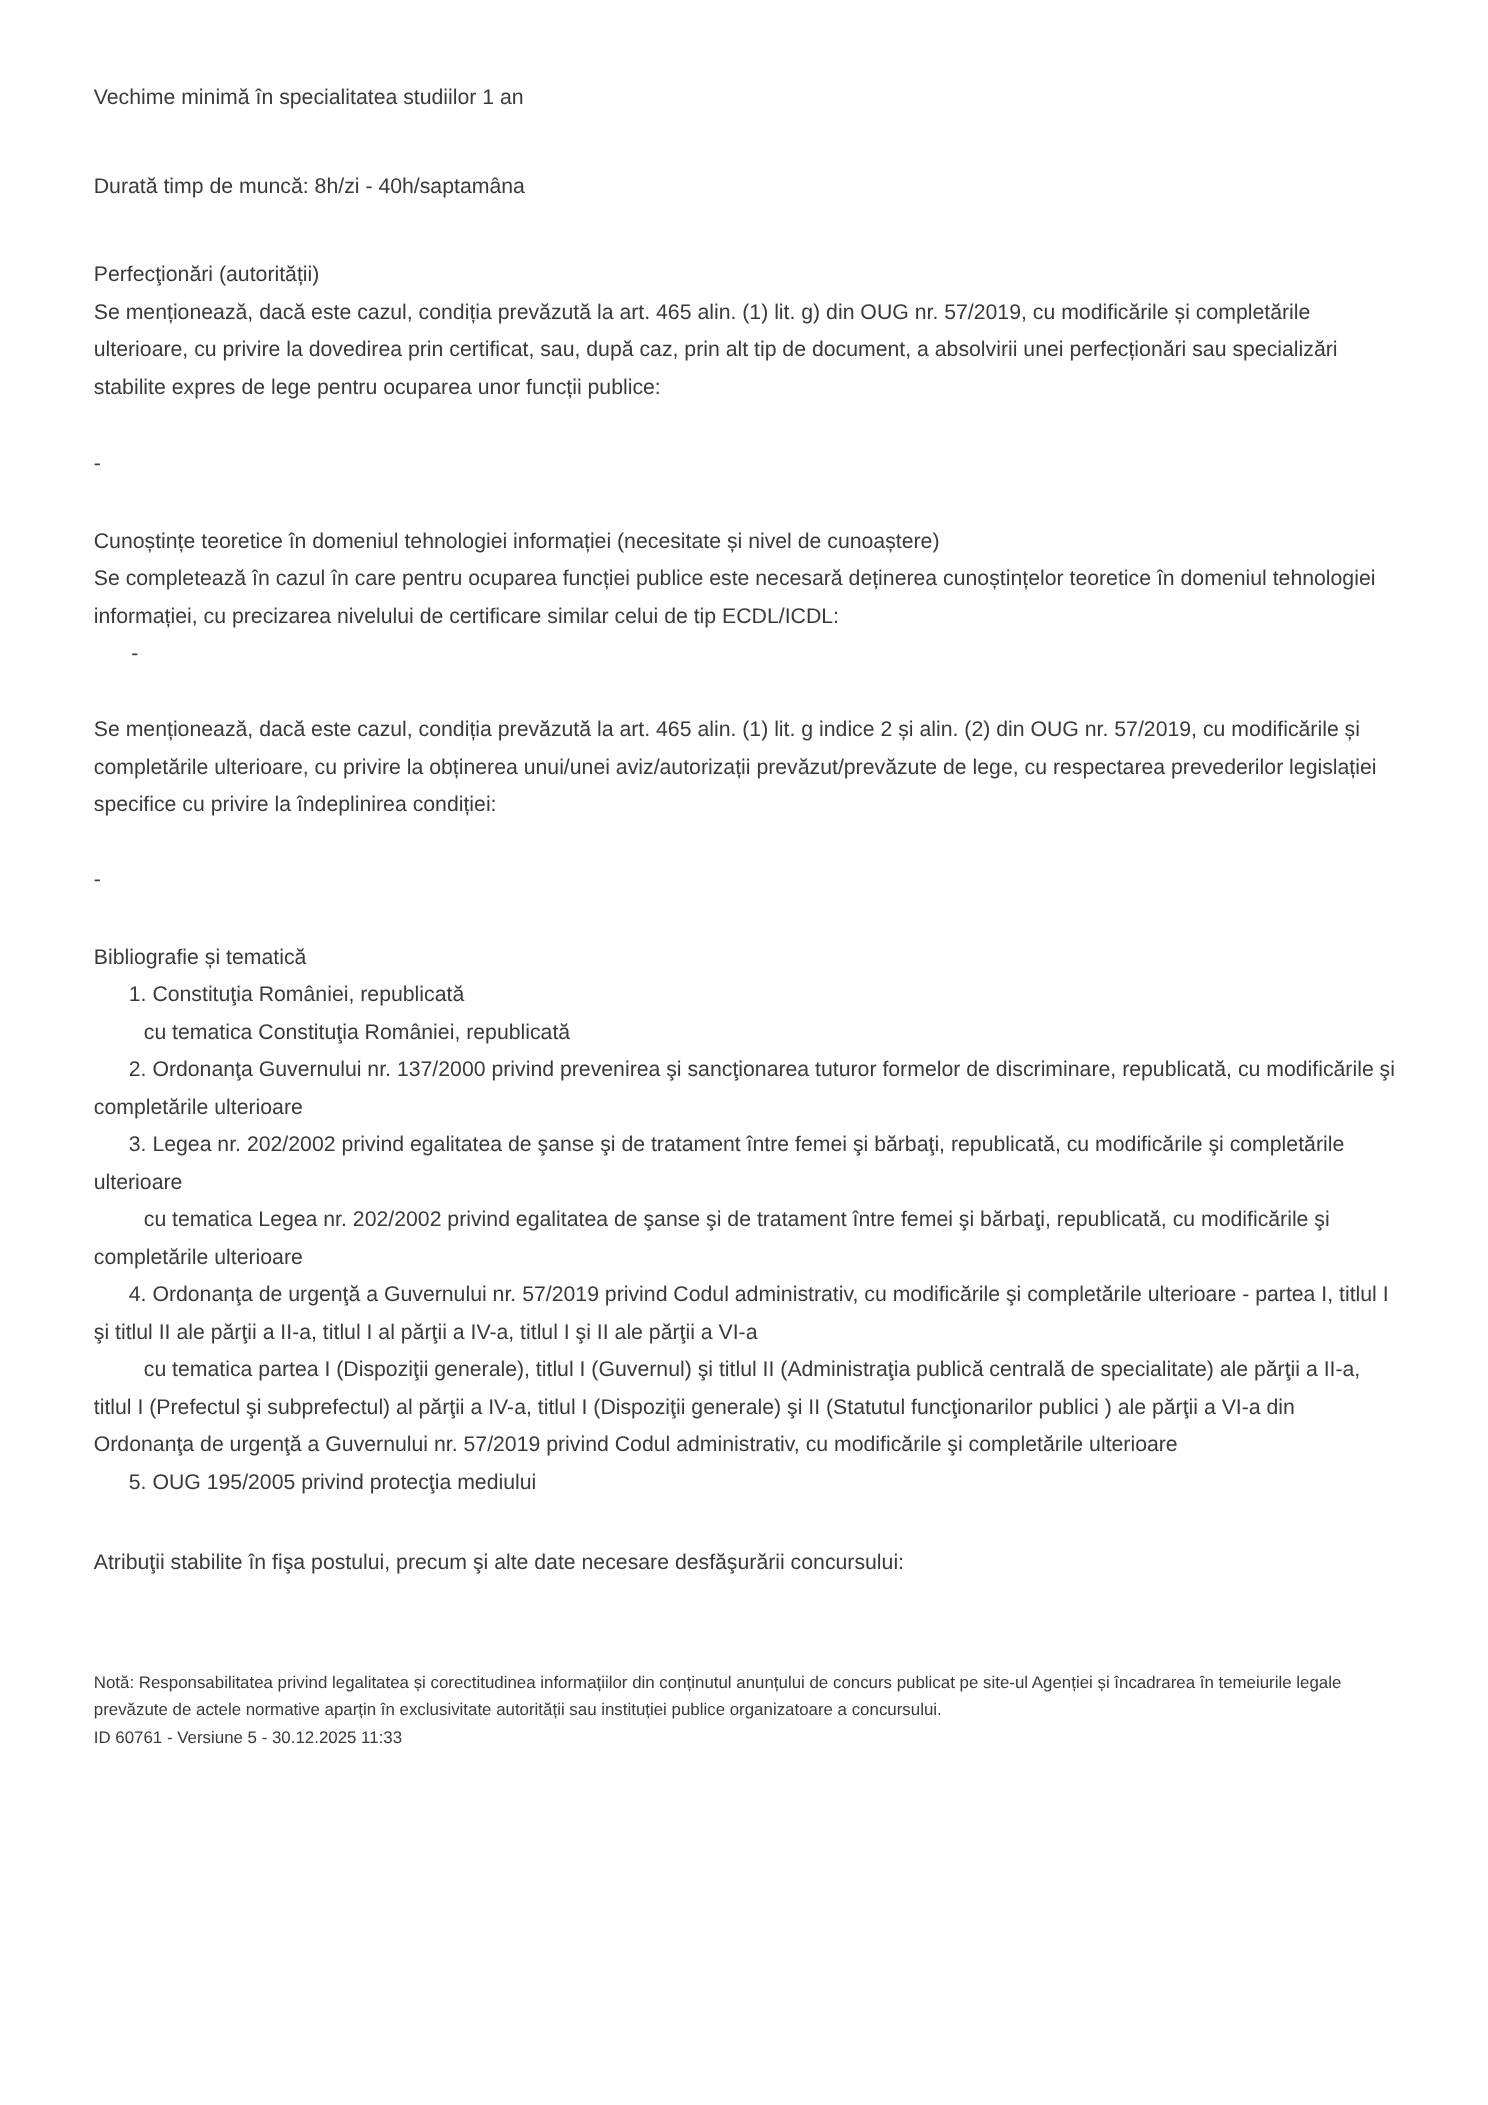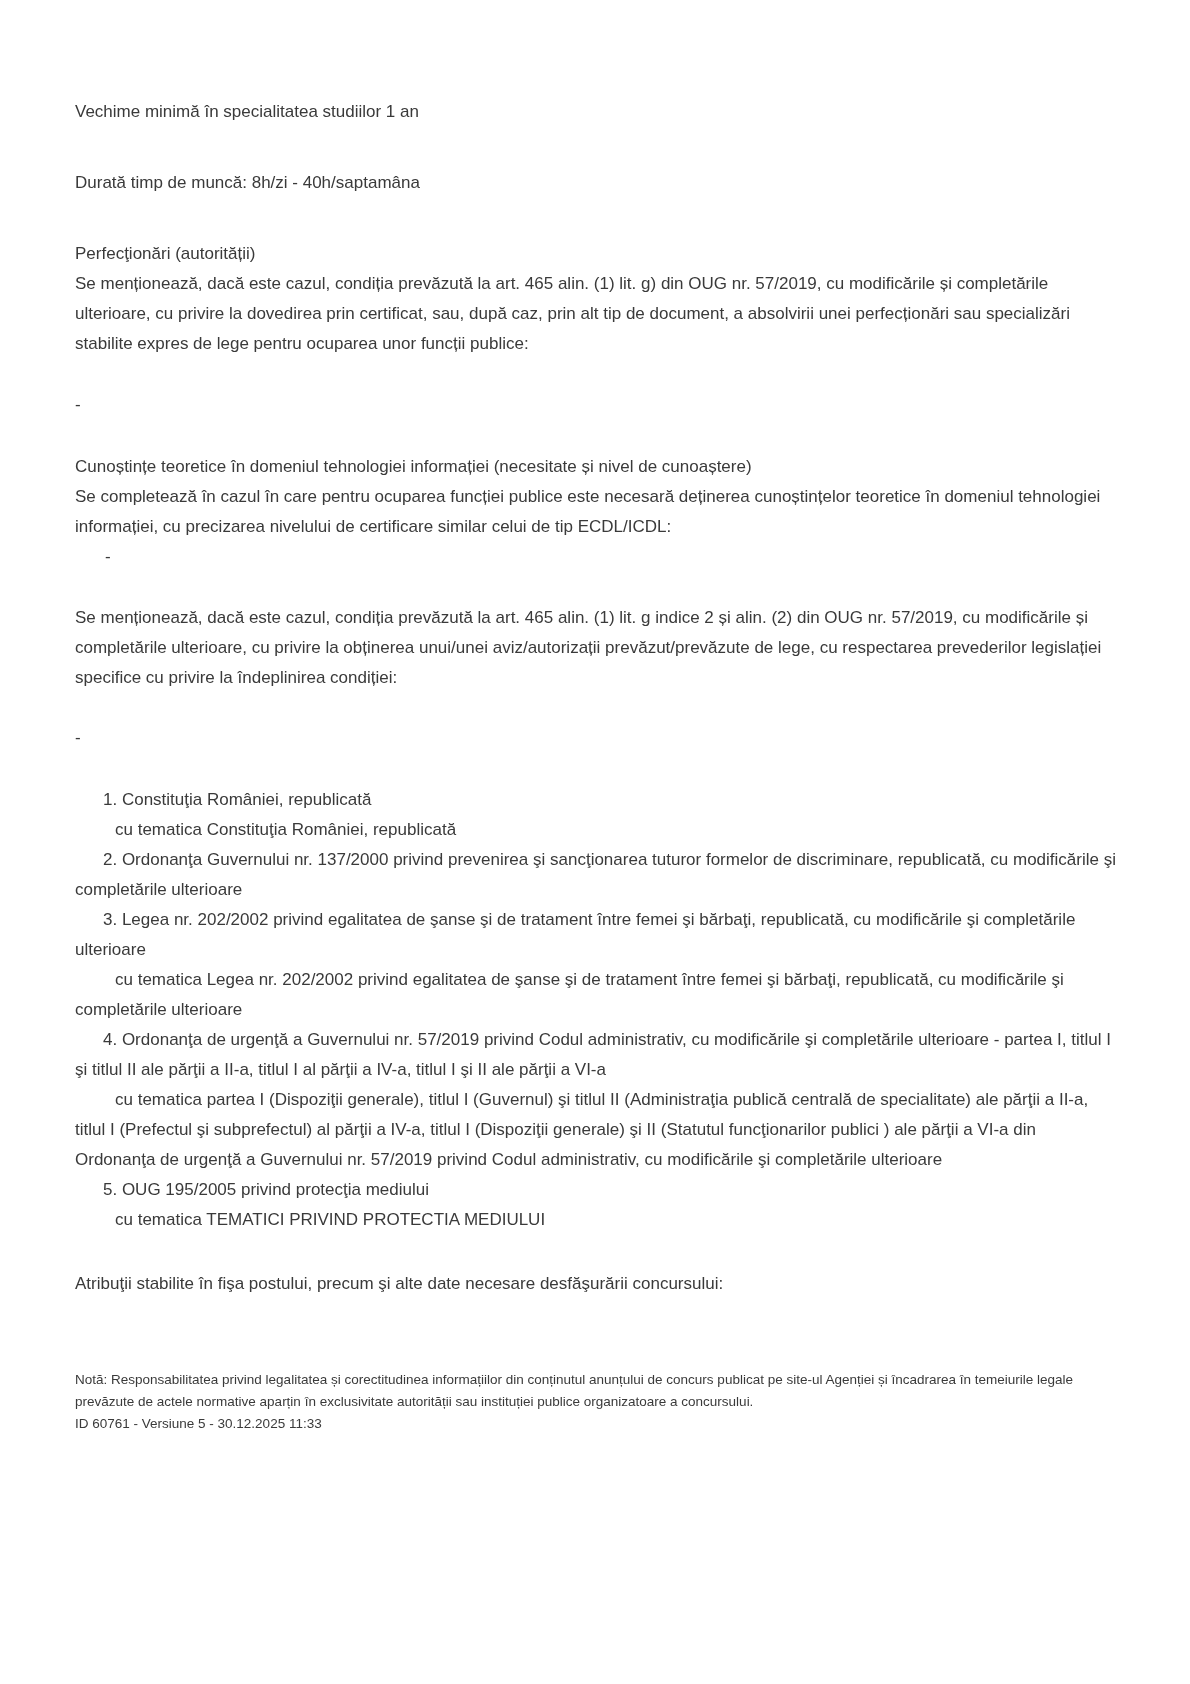--- a/index.html
+++ b/index.html
@@ -11,21 +11,21 @@
     width: 1190px;
     height: 1684px;
     font-family: "Liberation Sans", "DejaVu Sans", sans-serif;
     color: #3a3a3a;
     overflow: hidden;
   }
   .page {
     box-sizing: border-box;
     width: 1190px;
     height: 1684px;
-    padding: 97px 70px 0 75px;
+    padding: 63px 70px 0 75px;
   }
   .body-text {
     font-size: 17px;
     line-height: 30px;
   }
   .block { margin: 0; }
   .mb-vechime      { margin-bottom: 31px; }
   .mb-durata       { margin-bottom: 41px; margin-top: 41px; }
   .mb-perfectionari{ margin-bottom: 31px; }
   .mb-dash1        { margin-bottom: 32px; }
@@ -66,34 +66,34 @@
 
   <div class="body-text block dash-indented mb-dash2">-</div>
 
   <div class="block mb-cerinte">
     <div class="body-text">Se menționează, dacă este cazul, condiția prevăzută la art. 465 alin. (1) lit. g indice 2 și alin. (2) din OUG nr. 57/2019, cu modificările și completările ulterioare, cu privire la obținerea unui/unei aviz/autorizații prevăzut/prevăzute de lege, cu respectarea prevederilor legislației specifice cu privire la îndeplinirea condiției:</div>
   </div>
 
   <div class="body-text block mb-dash3">-</div>
 
   <div class="block mb-biblio">
+    <div class="body-text">Bibliografie și tematică</div>
 
     <div class="body-text bib-item">1. Constituţia României, republicată</div>
     <div class="body-text bib-tematica">cu tematica Constituţia României, republicată</div>
 
     <div class="body-text bib-item">2. Ordonanţa Guvernului nr. 137/2000 privind prevenirea şi sancţionarea tuturor formelor de discriminare, republicată, cu modificările şi completările ulterioare</div>
 
     <div class="body-text bib-item">3. Legea nr. 202/2002 privind egalitatea de şanse şi de tratament între femei şi bărbaţi, republicată, cu modificările şi completările ulterioare</div>
     <div class="body-text bib-tematica">cu tematica Legea nr. 202/2002 privind egalitatea de şanse şi de tratament între femei şi bărbaţi, republicată, cu modificările şi completările ulterioare</div>
 
     <div class="body-text bib-item">4. Ordonanţa de urgenţă a Guvernului nr. 57/2019 privind Codul administrativ, cu modificările şi completările ulterioare - partea I, titlul I şi titlul II ale părţii a II-a, titlul I al părţii a IV-a, titlul I şi II ale părţii a VI-a</div>
     <div class="body-text bib-tematica">cu tematica partea I (Dispoziţii generale), titlul I (Guvernul) şi titlul II (Administraţia publică centrală de specialitate) ale părţii a II-a, titlul I (Prefectul şi subprefectul) al părţii a IV-a, titlul I (Dispoziţii generale) şi II (Statutul funcţionarilor publici ) ale părţii a VI-a din Ordonanţa de urgenţă a Guvernului nr. 57/2019 privind Codul administrativ, cu modificările şi completările ulterioare</div>
 
     <div class="body-text bib-item">5. OUG 195/2005 privind protecţia mediului</div>
-    <div class="body-text bib-tematica">cu tematica TEMATICI PRIVIND PROTECTIA MEDIULUI</div>
   </div>
 
   <div class="body-text block mb-atributii">Atribuţii stabilite în fişa postului, precum şi alte date necesare desfăşurării concursului:</div>
 
   <div class="footer">
     <div>Notă: Responsabilitatea privind legalitatea și corectitudinea informațiilor din conținutul anunțului de concurs publicat pe site-ul Agenției și încadrarea în temeiurile legale prevăzute de actele normative aparțin în exclusivitate autorității sau instituției publice organizatoare a concursului.</div>
     <div>ID 60761 - Versiune 5 - 30.12.2025 11:33</div>
   </div>
 
 </div>

